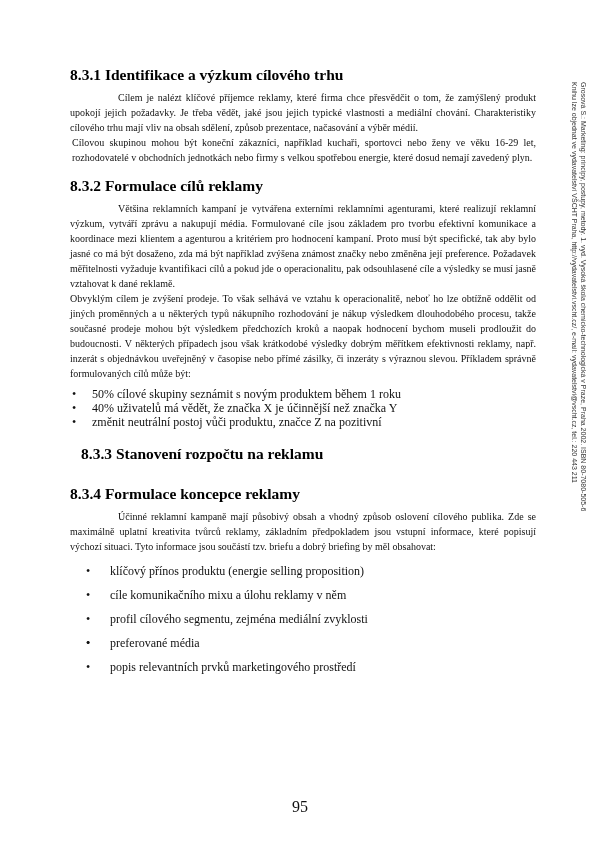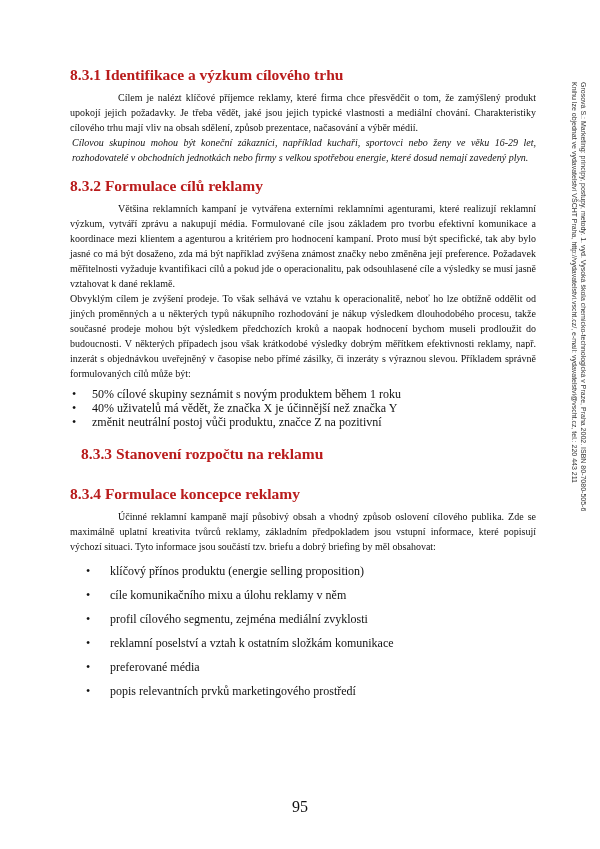--- a/index.html
+++ b/index.html
@@ -1,23 +1,23 @@
 <!DOCTYPE html>
 <html><head>
 <meta charset="utf-8">
 <style>
   html, body { margin: 0; padding: 0; background: #ffffff; }
   body { width: 600px; height: 849px; position: relative; overflow: hidden;
          font-family: "Liberation Serif", "DejaVu Serif", serif; color: #111; }
   .page { position: absolute; left: 70px; top: 66px; width: 466px; }
   h2 { font-family: "Liberation Serif", serif; font-weight: bold; font-size: 15.5px;
-       margin: 0 0 6px 0; line-height: 18px; color: #b91c1c; }
+       margin: 0 0 6px 0; line-height: 18px; color: #000000; }
   p { font-size: 10px; line-height: 15px; margin: 0; text-align: justify; }
   p.indent { text-indent: 48px; }
-  p.italic { font-style: italic; padding-left: 2px; }
+  p.italic { padding-left: 2px; }
   .sec { margin-bottom: 12px; }
   ul { margin: 6px 0 0 0; padding: 0; list-style: none; }
   ul li { position: relative; font-size: 12px; line-height: 14px; padding-left: 22px; }
   ul li .bullet { position: absolute; left: 2px; top: 0; }
   ul.loose { margin-top: 10px; }
   ul.loose li { padding-left: 40px; margin-bottom: 10px; }
   ul.loose li .bullet { left: 16px; }
   .page-number { position: absolute; left: 0; right: 0; top: 798px; text-align: center; font-size: 16px; }
   .side-text { position: absolute; top: 82px; left: 588px; transform-origin: 0 0; transform: rotate(90deg);
                font-family: "Liberation Sans", sans-serif; font-size: 7px; line-height: 9px; color: #333;
@@ -49,21 +49,21 @@
     <h2>8.3.3 Stanovení rozpočtu na reklamu</h2>
   </div>
 
   <div class="sec">
     <h2>8.3.4 Formulace koncepce reklamy</h2>
     <p class="indent">Účinné reklamní kampaně mají  působivý obsah a vhodný způsob oslovení cílového publika. Zde se maximálně uplatní  kreativita tvůrců reklamy, základním předpokladem jsou vstupní informace, které popisují výchozí situaci. Tyto informace  jsou součástí tzv. briefu a dobrý briefing by měl obsahovat:</p>
     <ul class="loose">
       <li><span class="bullet">•</span><span>klíčový přínos  produktu (energie selling proposition)</span></li>
       <li><span class="bullet">•</span><span>cíle komunikačního mixu a úlohu reklamy v něm</span></li>
       <li><span class="bullet">•</span><span>profil cílového segmentu, zejména mediální zvyklosti</span></li>
-      <li><span class="bullet">•</span><span>reklamní poselství a vztah k ostatním složkám komunikace</span></li>
+      <li><span class="bullet">•</span></li>
       <li><span class="bullet">•</span><span>preferované média</span></li>
       <li><span class="bullet">•</span><span>popis relevantních prvků marketingového prostředí</span></li>
     </ul>
   </div>
 </div>
 
 <div class="side-text">
   <div>Grosová S.: Marketing: principy, postupy, metody. 1. vyd. Vysoká škola chemicko-technologická v Praze, Praha 2002. ISBN 80-7080-505-6</div>
   <div>Knihu lze objednat ve vydavatelství VŠCHT Praha, http://vydavatelstvi.vscht.cz/, e-mail: vydavatelstvi@vscht.cz, tel.: 220 443 211</div>
 </div>

